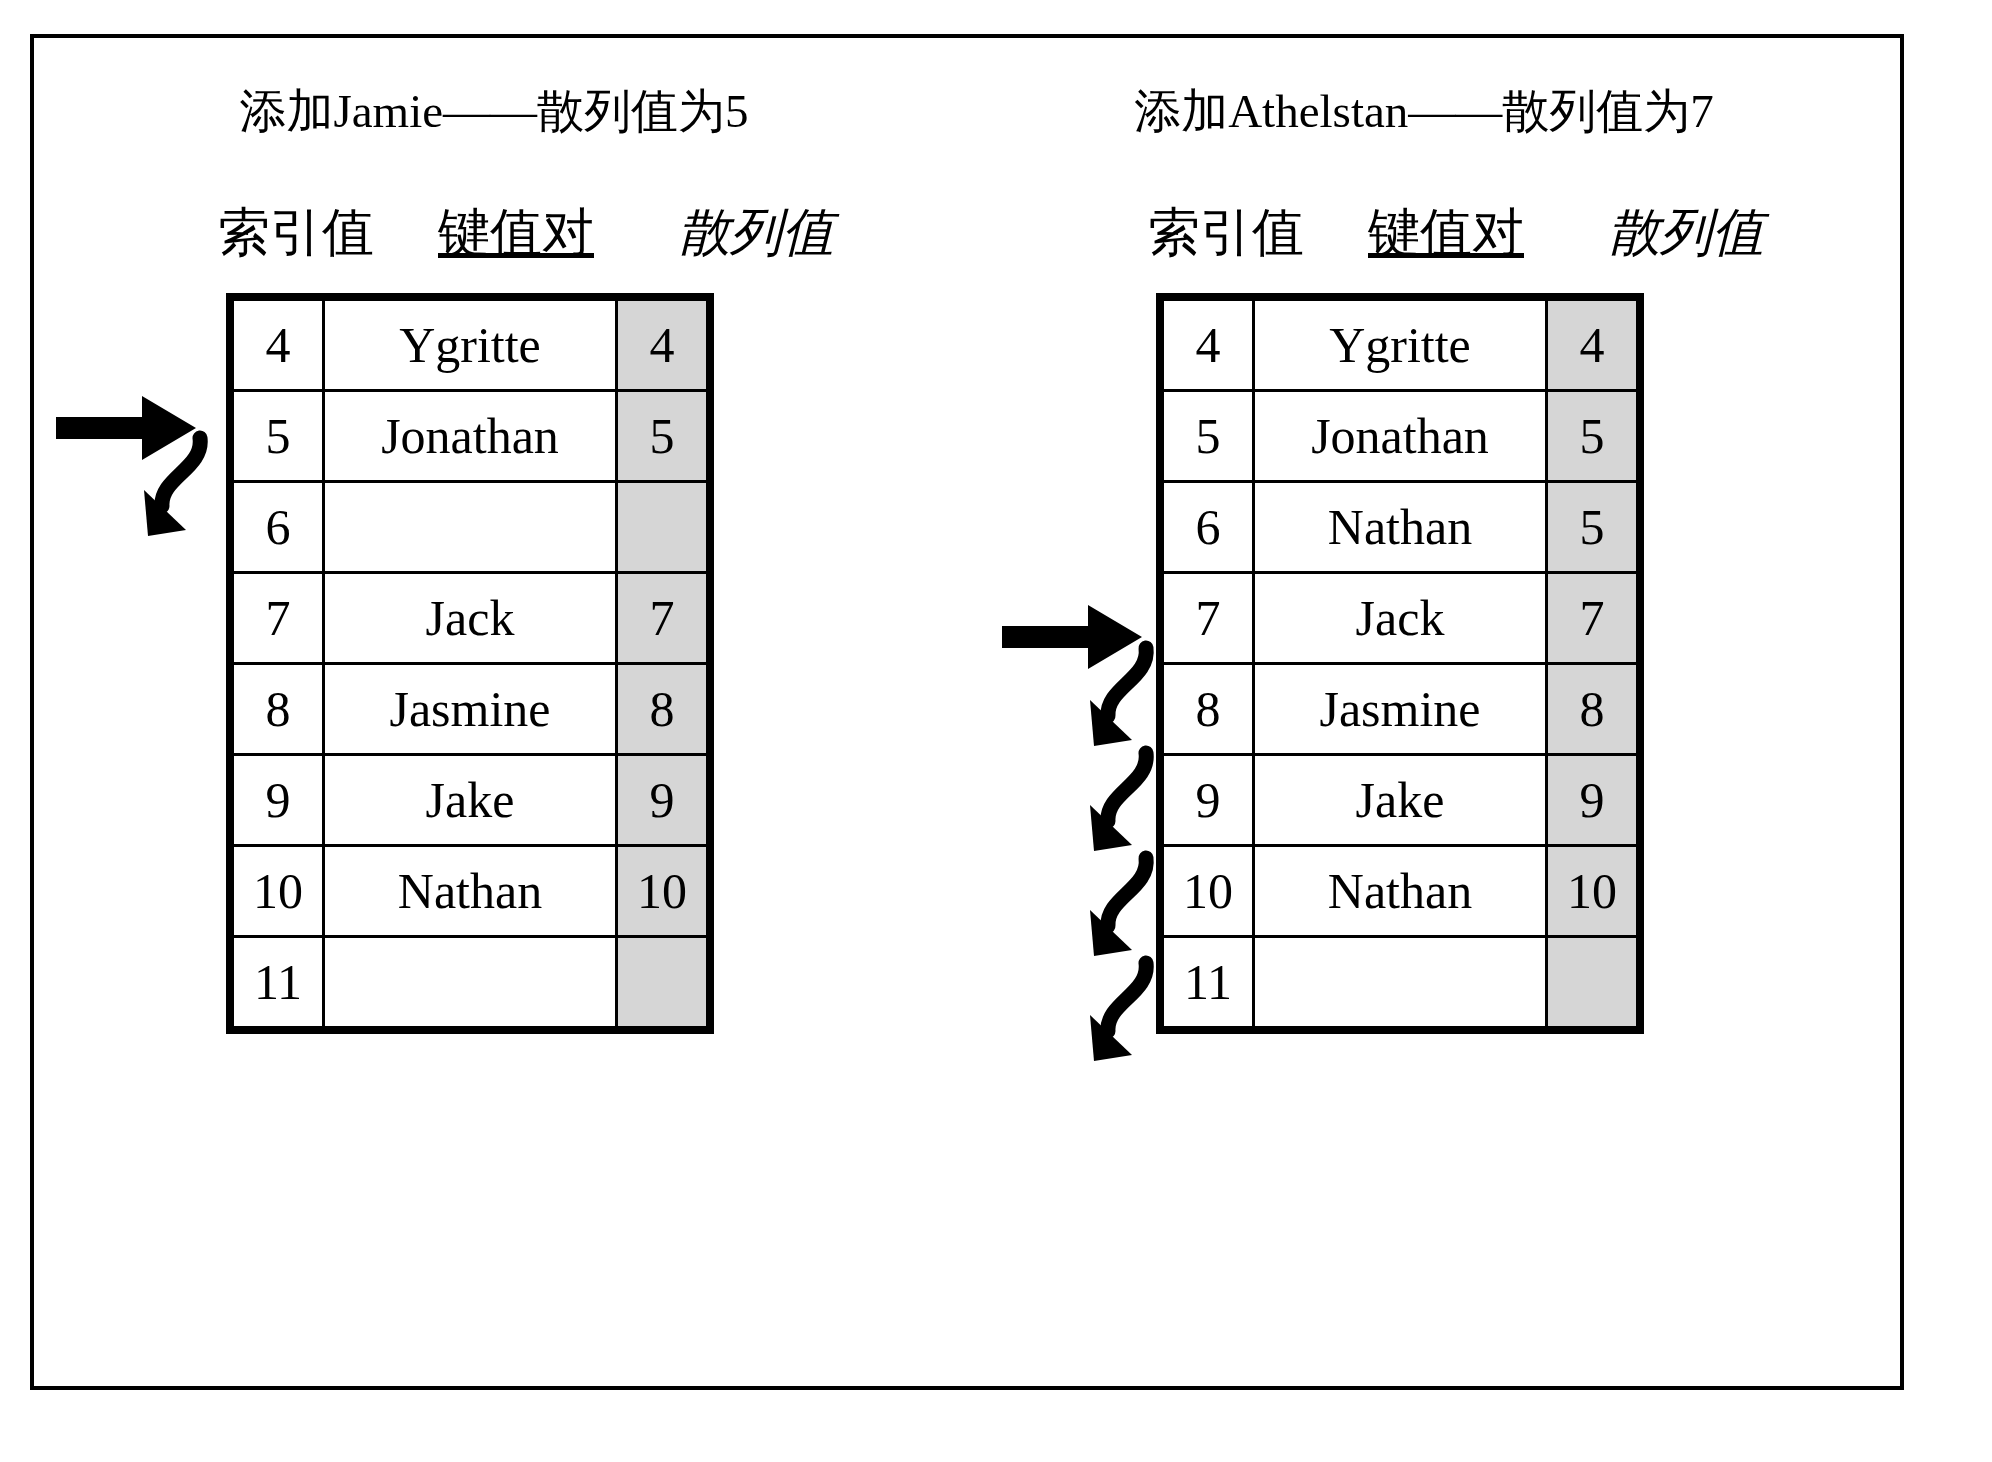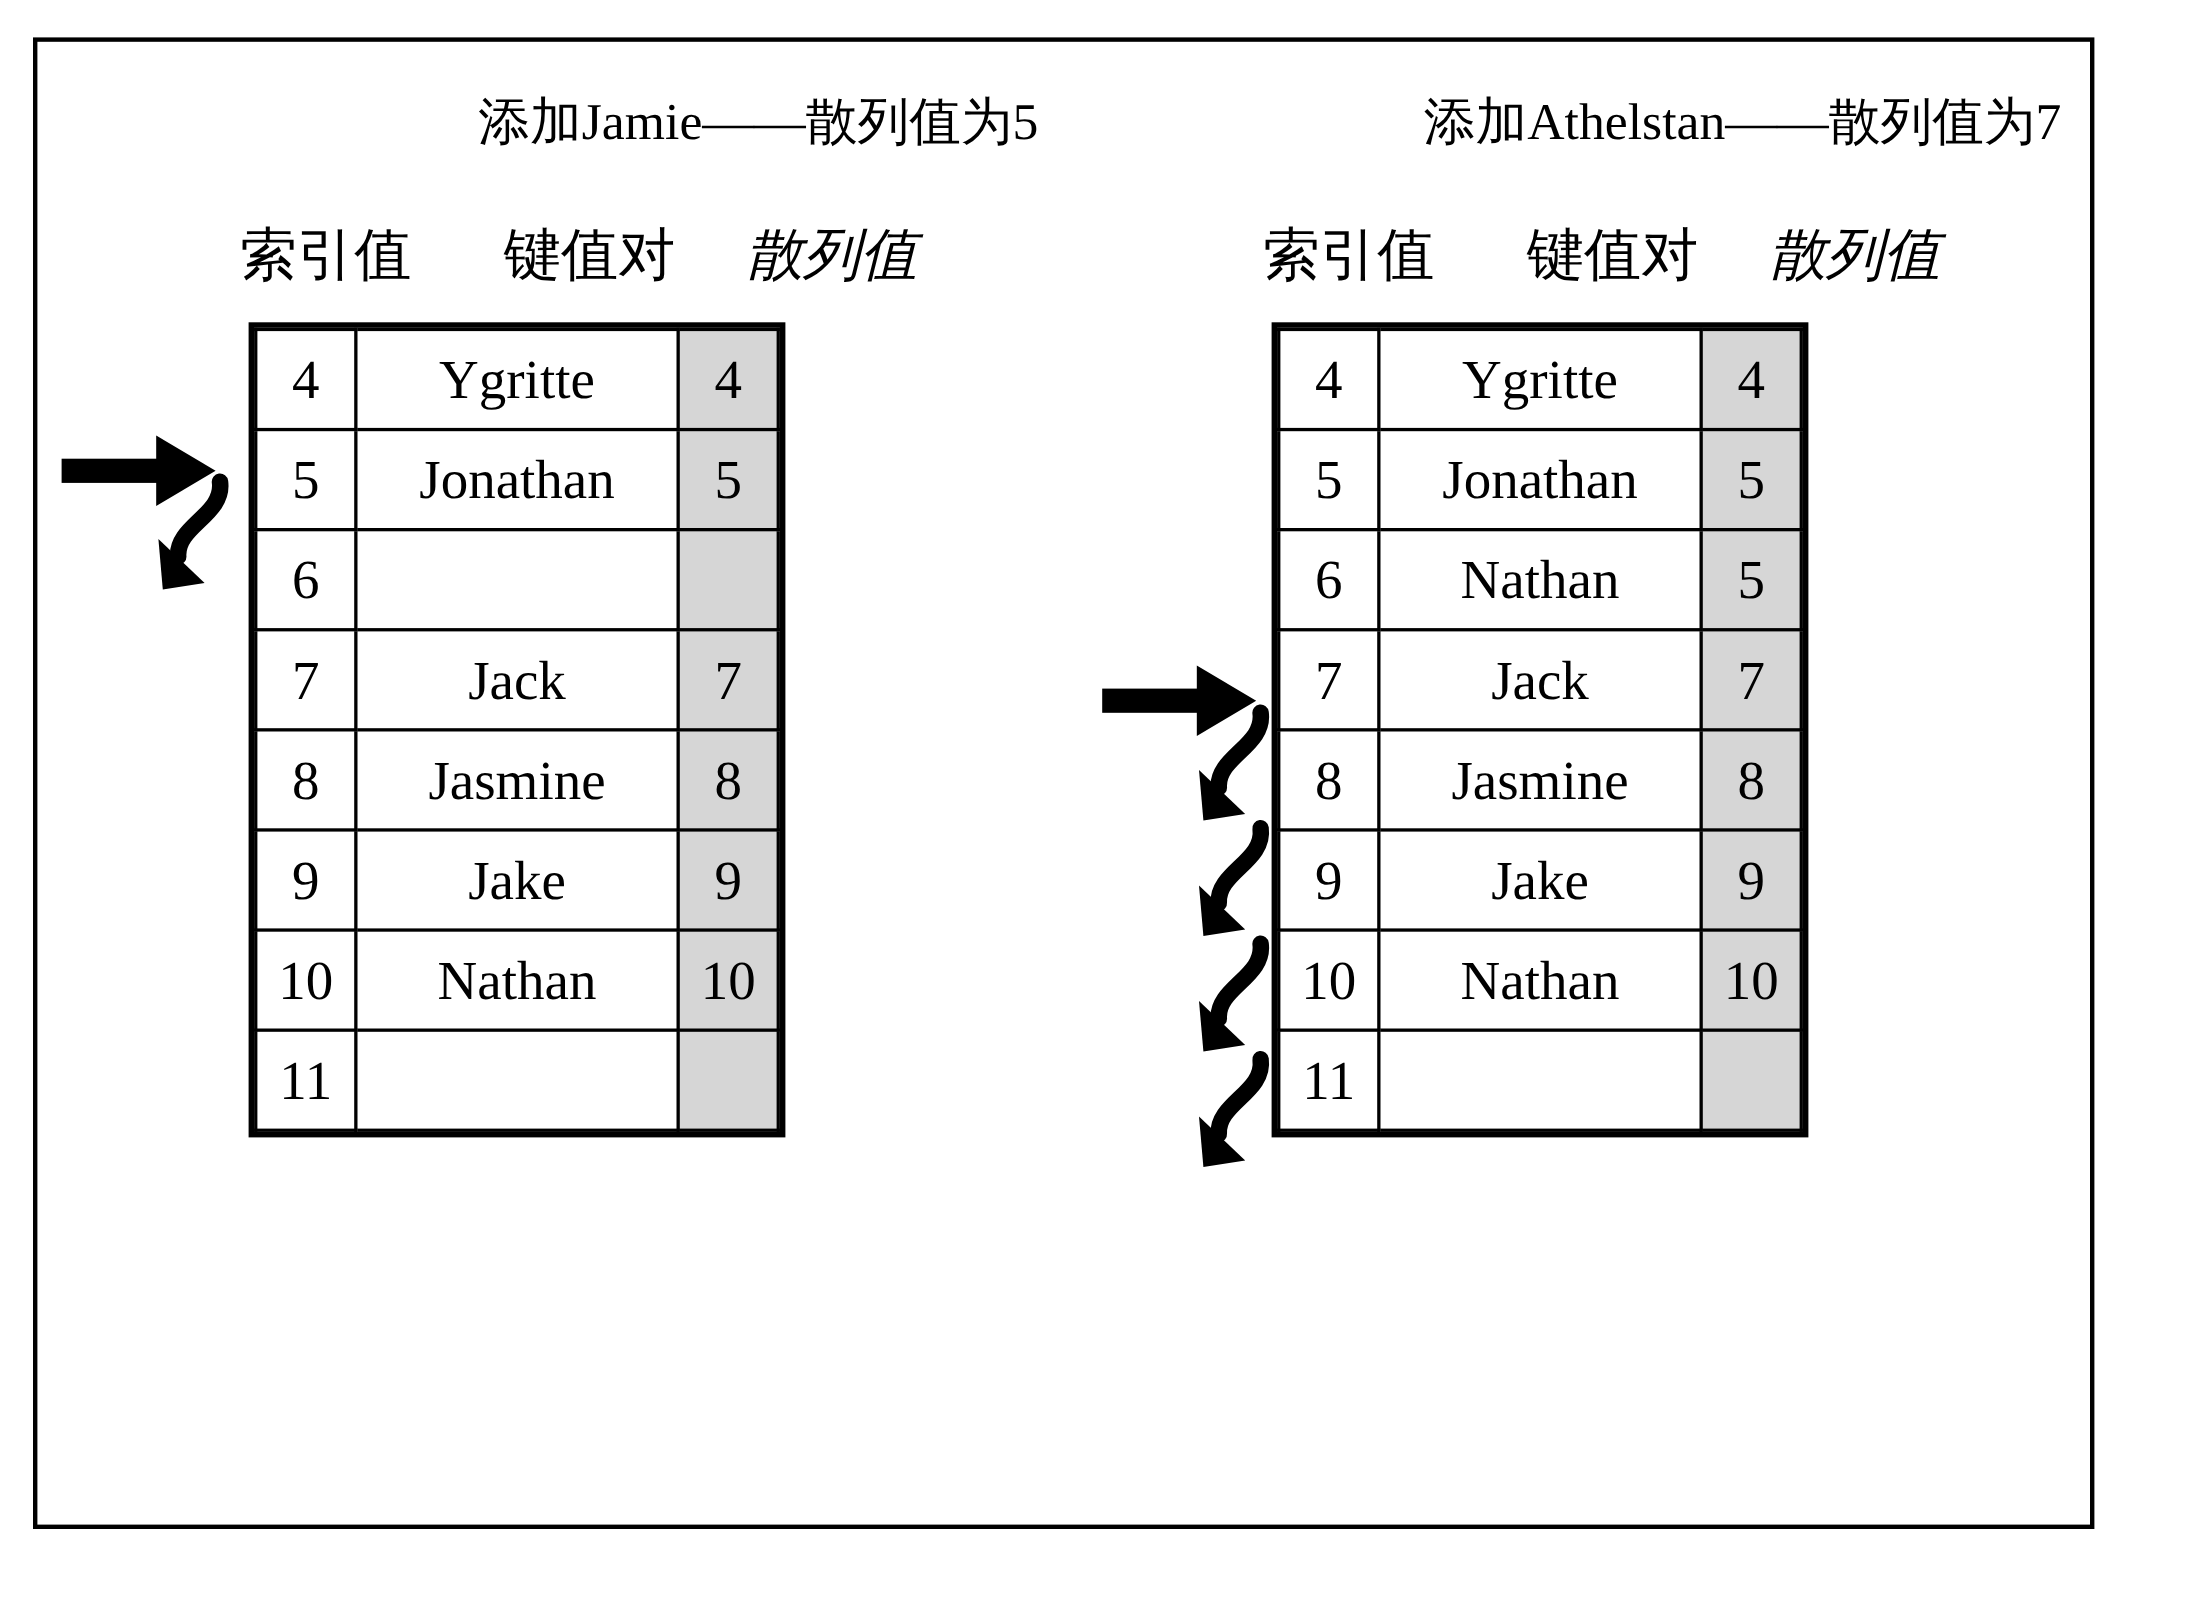--- a/index.html
+++ b/index.html
@@ -8,32 +8,32 @@
   #frame{
     position:absolute;left:30px;top:34px;width:1874px;height:1356px;
     border:4px solid #000;background:#fff;box-sizing:border-box;
   }
 
   .panel{position:absolute;top:0;}
   #panel-left{left:10px;width:900px;}
   #panel-right{left:940px;width:900px;}
 
   .panel-title{
-    position:absolute;top:50px;width:100%;text-align:right;
+    position:absolute;top:50px;width:100%;text-align:center;
     font-size:47px;line-height:1;white-space:nowrap;letter-spacing:0px;
   }
 
   .col-headers{
     position:absolute;top:165px;width:100%;height:60px;
   }
   .col-head{
     position:absolute;font-size:52px;line-height:60px;white-space:nowrap;text-align:right;
   }
   .ch-index{left:150px;width:180px;}
-  .ch-kv{left:360px;width:210px;}
+  .ch-kv{left:340px;width:210px;text-decoration:underline;}
   .ch-hash{left:590px;width:200px;font-style:italic;}
 
   
   .htable{
     position:absolute;top:255px;left:182px;
     border:5px solid #000;border-collapse:collapse;background:#fff;
     box-sizing:border-box;
   }
   .htable table{border-collapse:collapse;}
   .htable td{

